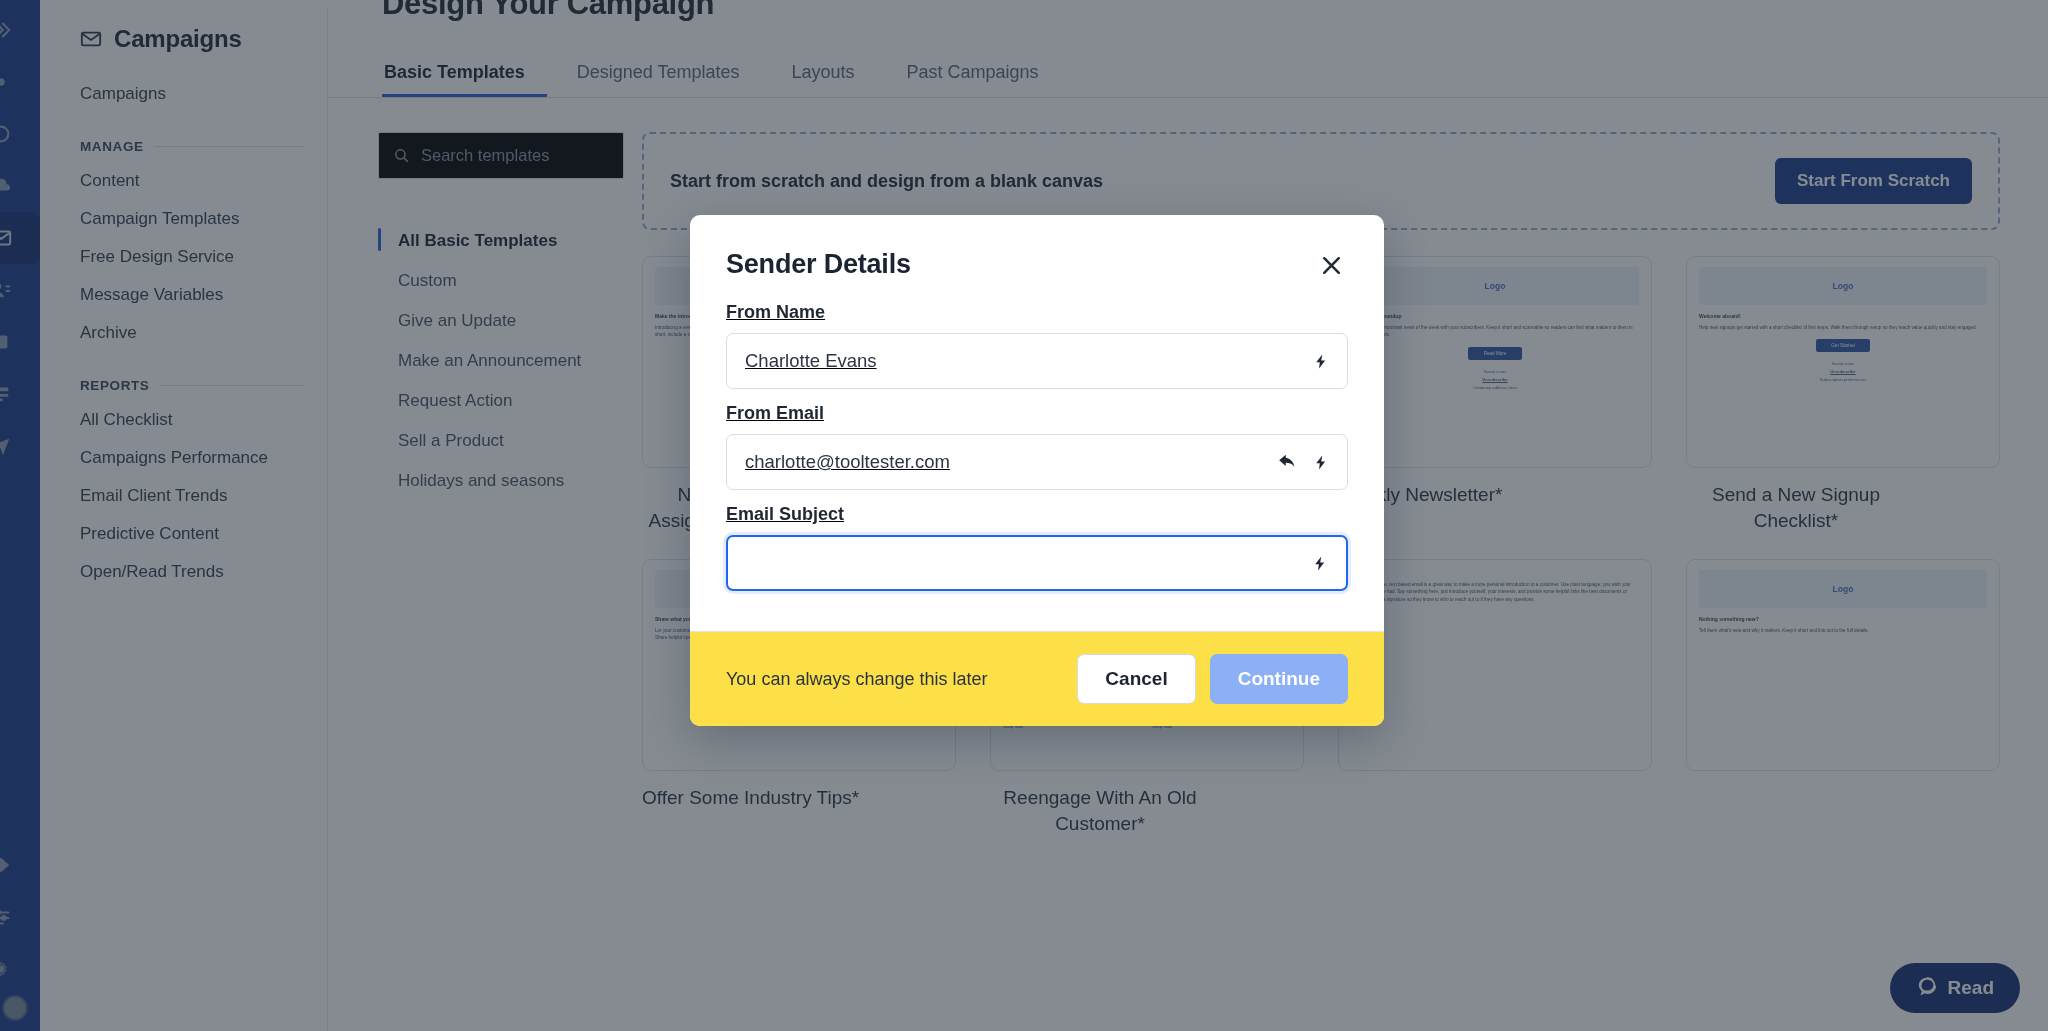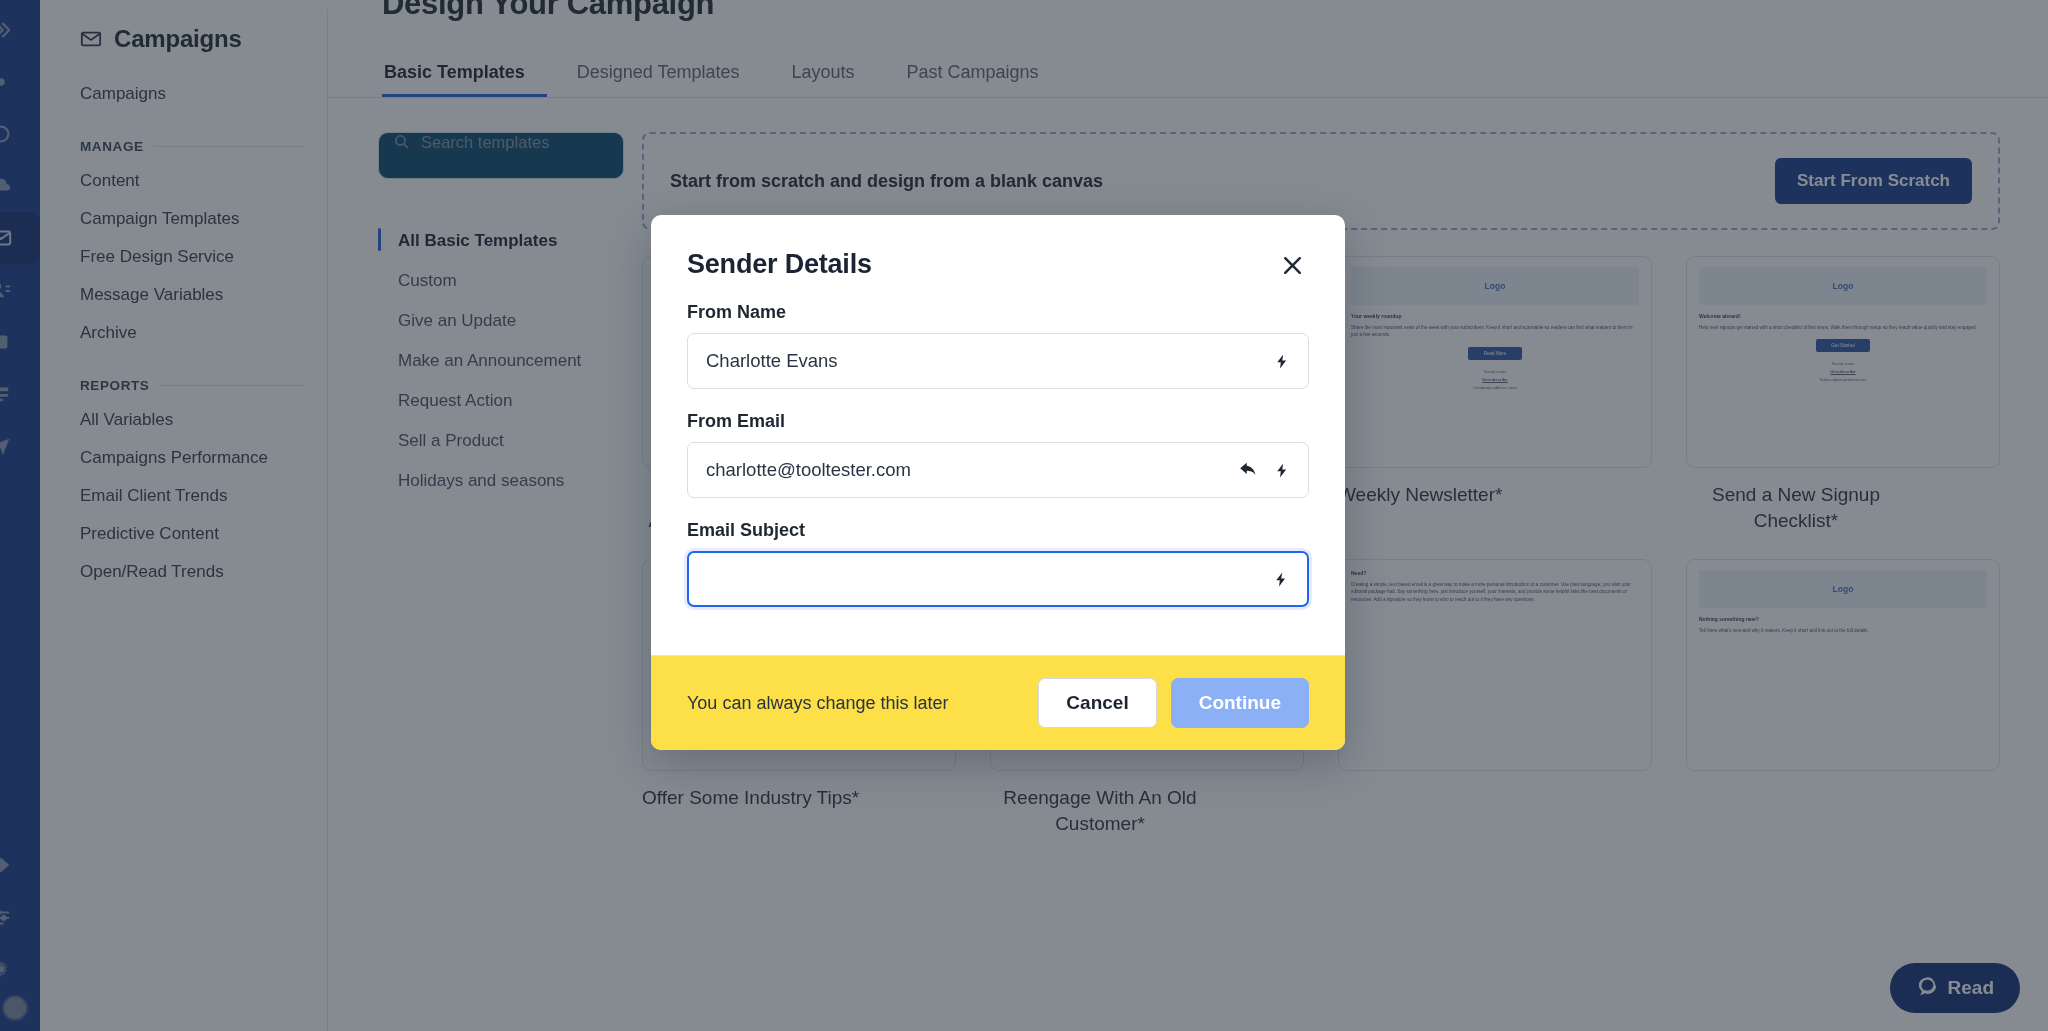--- a/index.html
+++ b/index.html
@@ -93,23 +93,23 @@
     color: #1c2433; font-weight: 600;
     box-shadow: inset 0 -3px 0 0 #2b5fd9;
   }
 
   .content-row { display: flex; padding: 34px 0 0 0; }
 
   
   .cat-col { width: 314px; padding-left: 50px; flex: 0 0 314px; }
   .search-box {
     width: 246px; height: 47px;
-    border: 1px solid #d7dce6; border-radius: 10px;
-    display: flex; align-items: flex-start; gap: 11px; padding: 0 14px;
-    background: #0c4a6e;
+    border: 1px solid #d7dce6; border-radius: 2px;
+    display: flex; align-items: center; gap: 11px; padding: 0 14px;
+    background: #000000;
   }
   .search-box .s-icon { color: #8a93a3; display: flex; }
   .search-box .s-icon svg { width: 17px; height: 17px; }
   .search-box .s-ph { font-size: 16.5px; color: #8a93a3; }
   .cat-list { margin-top: 42px; }
   .cat-item {
     position: relative; font-size: 17px; color: #495364;
     padding: 10px 0 10px 20px; cursor: pointer;
   }
   .cat-item.active { color: #1c2433; font-weight: 600; }
@@ -185,37 +185,37 @@
   .help-widget svg { width: 22px; height: 22px; }
   .help-widget .h-label { font-size: 19px; font-weight: 600; }
 
   
   .dim-overlay {
     position: absolute; inset: 0; background: rgba(33,43,54,0.55);
   }
 
   
   .modal {
-    position: absolute; left: 651px; top: 215px;
+    position: absolute; left: 690px; top: 215px;
     width: 694px; border-radius: 10px;
     background: #ffffff; overflow: hidden;
     box-shadow: 0 14px 44px rgba(16,24,40,0.25);
   }
   .modal-head {
     display: flex; align-items: flex-start; justify-content: space-between;
     padding: 34px 36px 10px 36px;
   }
   .modal-title { font-size: 27px; font-weight: 700; color: #1c2433; letter-spacing: -0.2px; }
   .modal-close {
     background: none; border: none; cursor: pointer; padding: 4px;
     color: #212b36; display: flex; line-height: 0;
   }
   .modal-close svg { width: 25px; height: 25px; }
   .modal-body { padding: 10px 36px 26px 36px; }
-  .field { margin-bottom: 22px; }
+  .field { margin-bottom: 14px; text-decoration: underline; }
   .field-label {
     display: block; font-size: 18px; font-weight: 700; color: #1f2733;
     margin-bottom: 10px;
   }
   .field-input-wrap {
     position: relative; height: 56px;
     border: 1px solid #d8dde8; border-radius: 7px; background: #fff;
     display: flex; align-items: center;
   }
   .field-input-wrap.focused {
@@ -350,21 +350,21 @@
       <a class="sidebar-link">Content</a>
       <a class="sidebar-link">Campaign Templates</a>
       <a class="sidebar-link">Free Design Service</a>
       <a class="sidebar-link">Message Variables</a>
       <a class="sidebar-link">Archive</a>
 
       <div class="sidebar-section">
         <span class="label">REPORTS</span>
         <span class="rule"></span>
       </div>
-      <a class="sidebar-link">All Variables</a>
+      <a class="sidebar-link">All Checklist</a>
       <a class="sidebar-link">Campaigns Performance</a>
       <a class="sidebar-link">Email Client Trends</a>
       <a class="sidebar-link">Predictive Content</a>
       <a class="sidebar-link">Open/Read Trends</a>
     </aside>
 
     <main class="main">
       <h1 class="page-title">Design Your Campaign</h1>
 
       <div class="tabs">

